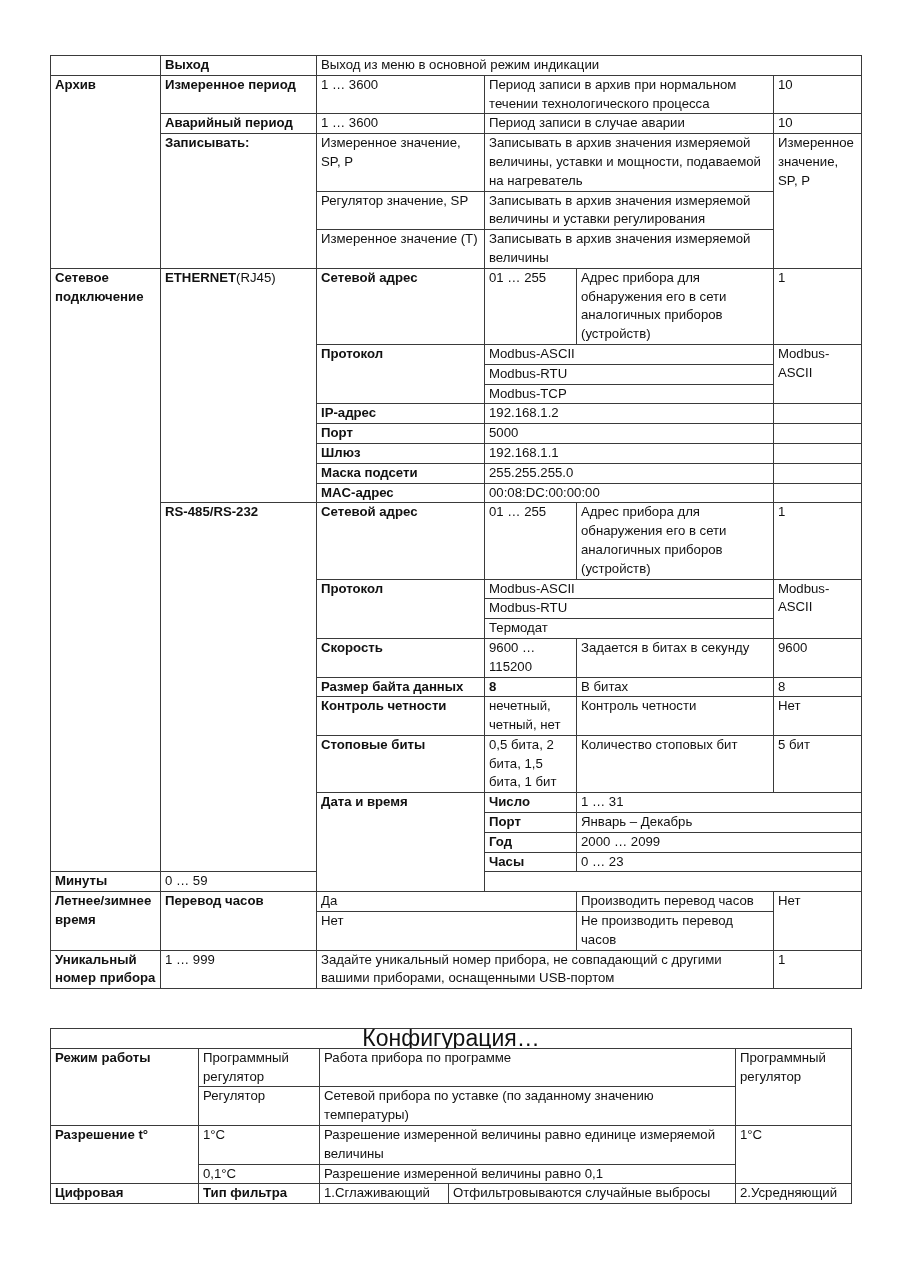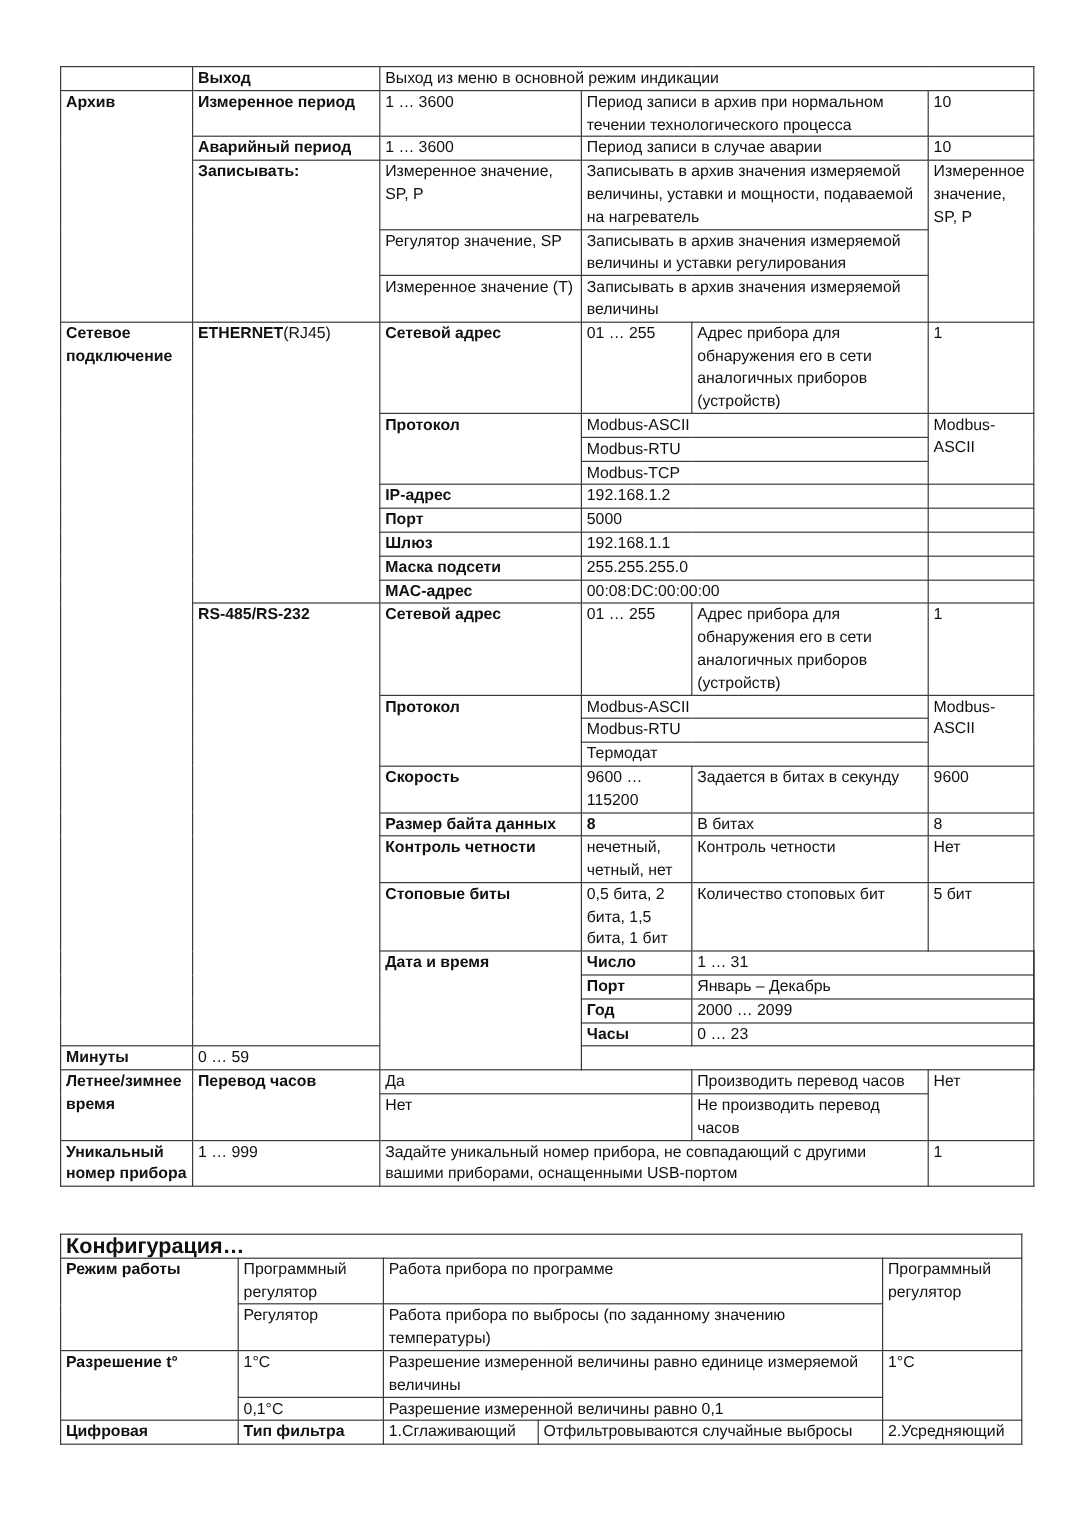--- a/index.html
+++ b/index.html
@@ -10,21 +10,21 @@
     .t { position: absolute; border-collapse: collapse; table-layout: fixed; padding-left: 20px; }
     .t td {
       border: 1.2px solid #3a3a3a; vertical-align: top; padding: 0 4px;
       line-height: 18.8px; overflow: hidden;
     }
     .b { font-weight: bold; }
     .i { }
     .c { text-align: left; }
     #top { left: 50px; top: 55px; width: 811px; }
     #bottom { left: 50px; top: 1028px; width: 801px; }
-    .title-cell { text-align: left; font-weight: bold; font-size: 18px; line-height: 27px; }
+    .title-cell { text-align: center; font-weight: normal; font-size: 23px; line-height: 27px; }
   </style>
 </head>
 <body>
 
 <table class="t" id="top">
   <colgroup>
     <col style="width:110px">
       <col style="width:156px">
       <col style="width:168px">
       <col style="width:92px">
@@ -213,21 +213,21 @@
     <td colspan="5" class="title-cell">Конфигурация…</td>
   </tr>
   <tr>
     <td rowspan="2" class="b">Режим работы</td>
     <td class="i">Программный регулятор</td>
     <td colspan="2">Работа прибора по программе</td>
     <td rowspan="2" class="i c">Программный регулятор</td>
   </tr>
   <tr>
     <td class="i">Регулятор</td>
-    <td colspan="2">Работа прибора по выбросы (по заданному значению температуры)</td>
+    <td colspan="2">Сетевой прибора по уставке (по заданному значению температуры)</td>
   </tr>
   <tr>
     <td rowspan="2" class="b">Разрешение t°</td>
     <td class="i">1°C</td>
     <td colspan="2">Разрешение измеренной величины равно единице измеряемой величины</td>
     <td rowspan="2" class="i c">1°C</td>
   </tr>
   <tr>
     <td class="i">0,1°C</td>
     <td colspan="2">Разрешение измеренной величины равно 0,1</td>

